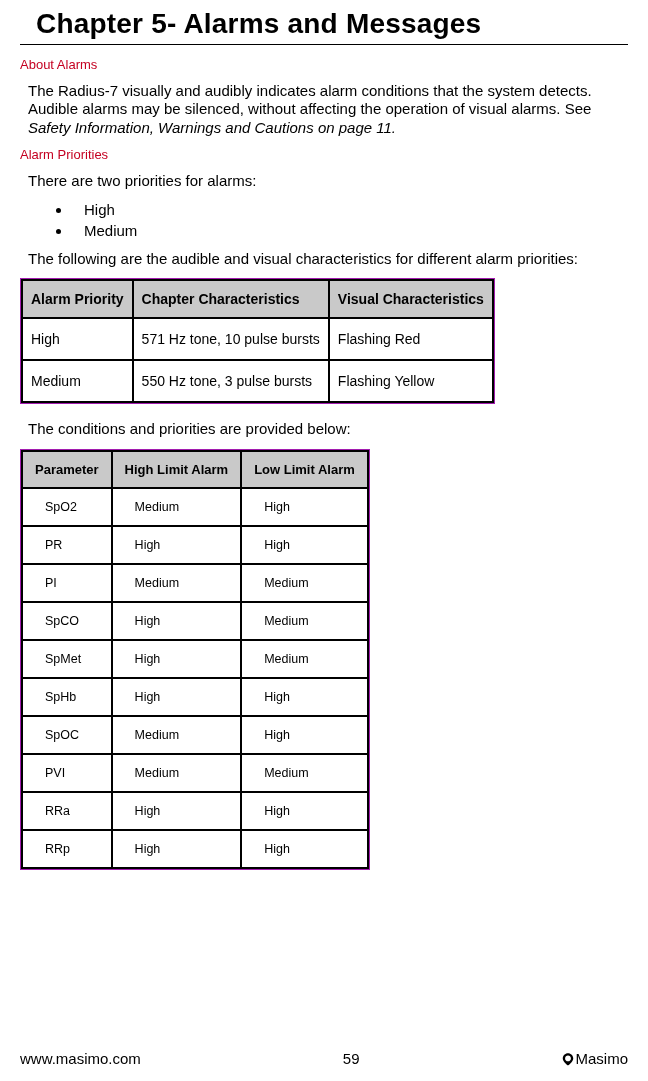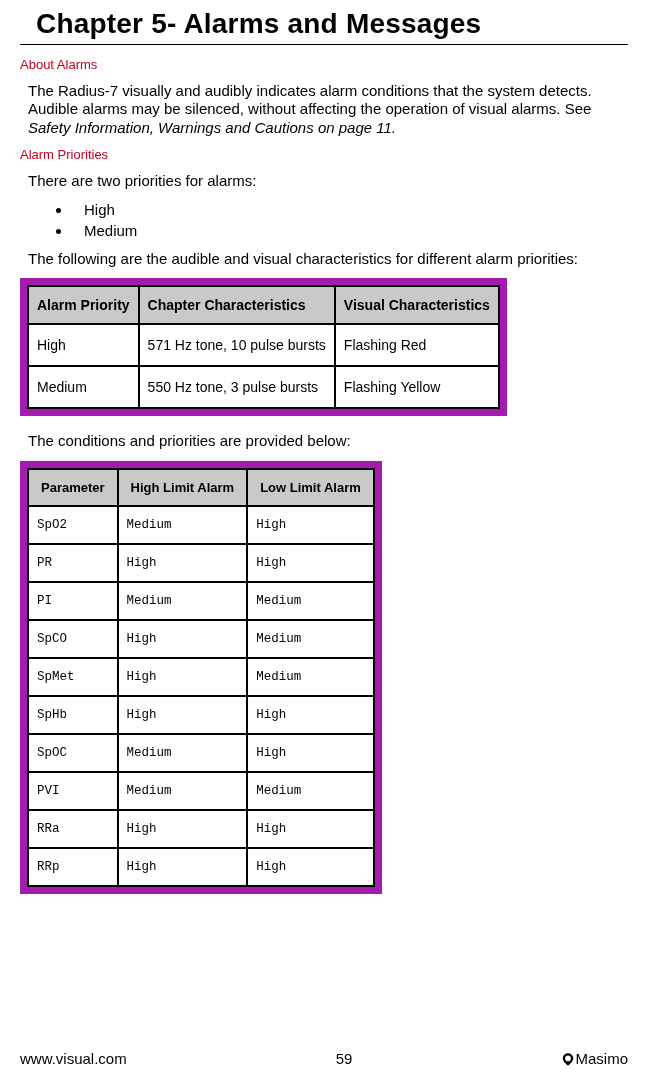--- a/index.html
+++ b/index.html
@@ -45,21 +45,21 @@
     margin: 6px 0 8px 0;
     padding-left: 52px;
   }
   ul.bullets li {
     font-size: 15px;
     padding: 1px 0 3px 12px;
   }
   table {
     border-collapse: separate;
     border-spacing: 2px;
-    border: 7px solid #a21caf;
+    border: 1px solid #a21caf;
     background: #000;
     margin: 6px 0 16px 0;
   }
   table th, table td {
     background: #fff;
     text-align: left;
     font-family: "Segoe UI", "Helvetica Neue", Arial, sans-serif;
     font-stretch: condensed;
   }
   table th {
@@ -71,22 +71,21 @@
   table.t1 td {
     font-size: 14px;
     padding: 12px 8px;
   }
   table.t2 th {
     font-size: 13px;
     padding: 10px 12px;
   }
   table.t2 td {
     font-size: 12.5px;
-    padding: 11px 8px;
-    font-family: Liberation Mono, monospace;
+    padding: 11px 22px;
   }
   .footer {
     position: absolute;
     bottom: 14px;
     left: 20px;
     right: 20px;
     display: flex;
     justify-content: space-between;
     align-items: center;
     font-size: 15px;
@@ -202,21 +201,21 @@
     <tr>
           <td>RRp</td>
           <td>High</td>
           <td>High</td>
         </tr>
   </tbody>
     </table>
 </div>
 
 <div class="footer">
-  <span>www.visual.com</span>
+  <span>www.masimo.com</span>
   <span class="center">59</span>
   <span class="right">
     <span class="logo">
       <svg viewBox="0 0 24 24" width="14" height="14">
           <path d="M12 2 C7 2 3 6 3 11 C3 17 12 23 12 23 C12 23 21 17 21 11 C21 6 17 2 12 2 Z M12 6 C14.8 6 17 8.2 17 11 C17 13.8 14.8 16 12 16 C9.2 16 7 13.8 7 11 C7 8.2 9.2 6 12 6 Z" fill="#000"></path>
         </svg>
     </span>
     <span>Masimo</span>
   </span>
 </div>

